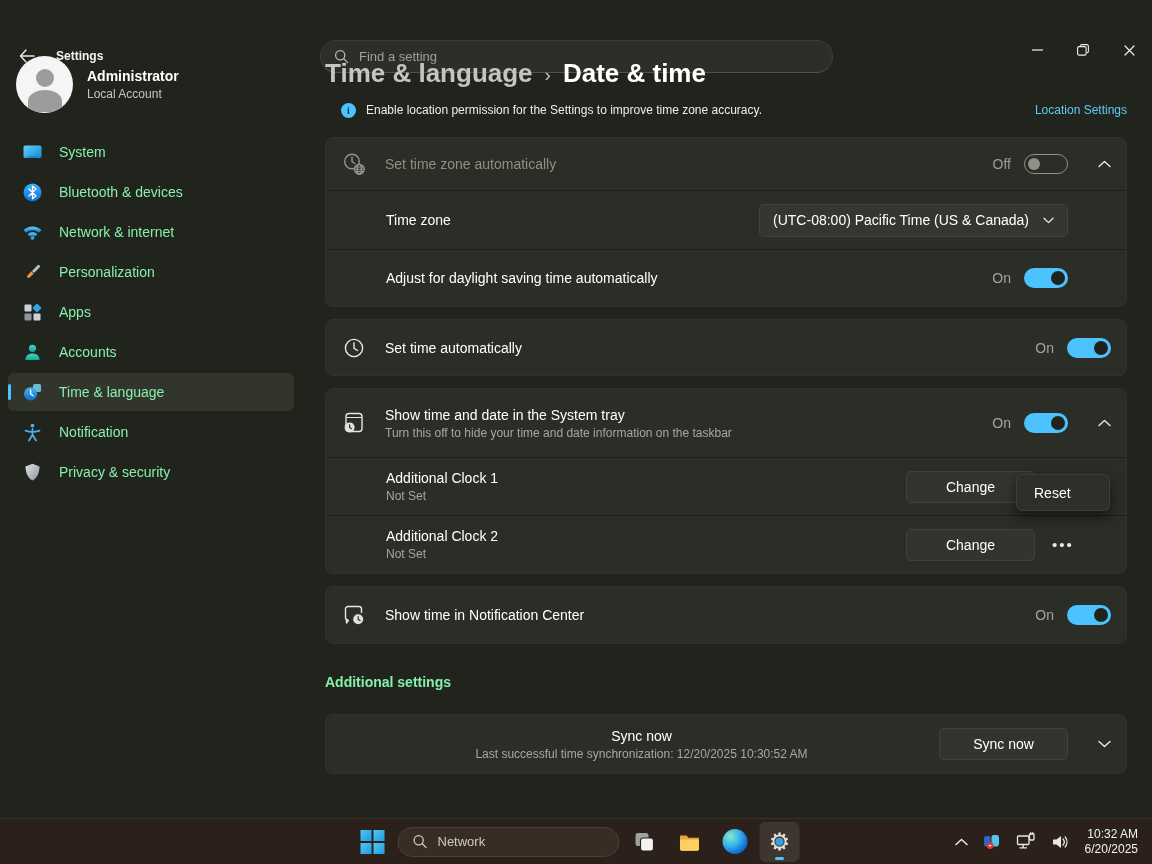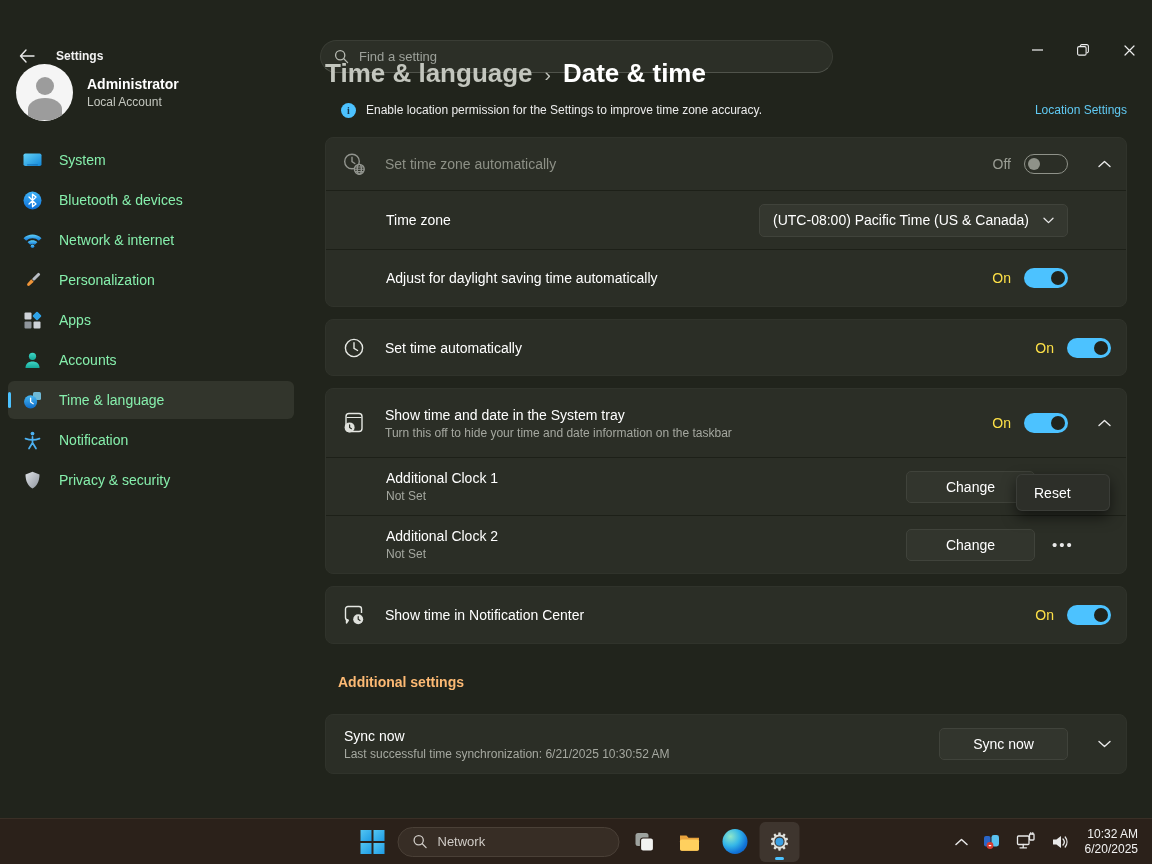--- a/index.html
+++ b/index.html
@@ -23,21 +23,21 @@
     width:100%; height:100%; border-radius:17px; border:1px solid #3a3d35;
     border-bottom-color:#50534b; background:#2c2f27; color:#e8e8e8;
     padding:0 14px 0 38px; font-size:13px; font-family:inherit; outline:none;
   }
   .find-box input::placeholder { color:#9da19a; }
   .find-icon { position:absolute; left:14px; top:9px; }
   .caption-btns { position:absolute; right:0; top:0; display:flex; }
   .cap-btn { width:46px; height:36px; display:flex; align-items:center; justify-content:center; cursor:pointer; }
 
   
-  .sidebar { position:absolute; left:0; top:56px; width:304px; bottom:46px; }
+  .sidebar { position:absolute; left:0; top:48px; width:304px; bottom:46px; }
   .account { display:flex; align-items:center; gap:14px; padding:8px 16px 10px 16px; }
   .avatar { width:57px; height:57px; border-radius:50%; background:#f5f5f5; position:relative; overflow:hidden; flex:none; }
   .avatar::before { content:""; position:absolute; left:50%; top:13px; transform:translateX(-50%);
     width:18px; height:18px; border-radius:50%; background:#9c9c9c; }
   .avatar::after { content:""; position:absolute; left:50%; top:34px; transform:translateX(-50%);
     width:34px; height:22px; border-radius:50% 50% 0 0; background:#9c9c9c; }
   .acct-name { font-size:14px; font-weight:bold; color:#fff; }
   .acct-type { font-size:12px; color:#c4c7bf; margin-top:3px; }
   .nav { margin-top:10px; }
   .nav-item { position:relative; display:flex; align-items:center; gap:16px;
@@ -66,21 +66,21 @@
   .row { display:flex; align-items:center; padding:0 15px; }
   .row + .row { border-top:1px solid #1d2018; }
   .row .grow { flex:1 1 auto; min-width:0; }
   .row-icon { width:27px; margin-right:17px; flex:none; }
   .lbl { font-size:14px; color:#ffffff; }
   .sub { font-size:12px; color:#a5a8a0; margin-top:3px; }
   .disabled .lbl { color:#8d9086; }
   .disabled .row-icon { opacity:.55; }
   .indent { padding-left:60px; }
   .right { display:flex; align-items:center; gap:13px; }
-  .state-lbl { font-size:14px; color:#fde047; }
+  .state-lbl { font-size:14px; color:#a3a3a3; }
   .disabled .state-lbl { color:#9a9d94; }
   .chev-slot { width:30px; display:flex; justify-content:flex-end; align-items:center; }
 
   .toggle { position:relative; width:44px; height:20px; border-radius:10px; cursor:pointer; flex:none; }
   .toggle.on { background:#4cc2ff; }
   .toggle.on::after { content:""; position:absolute; right:3px; top:3px; width:14px; height:14px;
     border-radius:50%; background:#20231c; }
   .toggle.off { border:1px solid #8f9289; }
   .toggle.off::after { content:""; position:absolute; left:3px; top:3px; width:12px; height:12px;
     border-radius:50%; background:#8f9289; }
@@ -93,22 +93,22 @@
     background:#32352d; border:1px solid #40433b; border-radius:5px;
     font-size:14px; color:#fff; cursor:pointer; padding:0 18px; }
   .more-btn { width:30px; height:30px; display:flex; align-items:center; justify-content:center;
     border-radius:5px; cursor:pointer; color:#e8e8e8; font-size:15px; letter-spacing:2px; }
   .more-btn::before { content:"•••"; }
   .row-spacer { width:20px; flex:none; }
 
   .checkbox { width:18px; height:18px; border:1px solid #999d93; border-radius:3px;
     background:transparent; margin-right:13px; flex:none; cursor:pointer; }
 
-  .section-header { margin:30px 0 0 13px; height:18px; font-size:14px; font-weight:bold; color:#fdba74; }
-  .sync-group { margin-top:22px; }
+  .section-header { margin:30px 0 0 0; height:18px; font-size:14px; font-weight:bold; color:#86efac; }
+  .sync-group { margin-top:22px;text-align:center; }
 
   
   .flyout { position:absolute; left:1016px; top:474px; width:94px; height:37px;
     background:#2d2f29; border:1px solid rgba(255,255,255,0.07); border-radius:6px;
     box-shadow:0 6px 14px rgba(0,0,0,0.55); display:flex; align-items:center;
     padding-left:17px; font-size:14px; color:#fff; z-index:5; cursor:pointer; }
 
   
   .taskbar { position:absolute; left:0; right:0; bottom:0; height:46px; background:#2b211a;
     border-top:1px solid #3a2f26; display:flex; align-items:center; }
@@ -476,21 +476,21 @@
       </div>
     </div>
   </div>
 
   <div class="section-header">Additional settings</div>
 
   <div class="group sync-group">
     <div class="row" style="height:58px; padding-left:18px;">
       <div class="grow">
         <div class="lbl">Sync now</div>
-        <div class="sub">Last successful time synchronization: 6/21/2025 10:30:52 AM</div>
+        <div class="sub">Last successful time synchronization: 12/20/2025 10:30:52 AM</div>
       </div>
       <div class="right">
         <div class="btn">Sync now</div>
         <div class="chev-slot">
           <span>
               <svg width="13" height="8" viewBox="0 0 13 8">
                 <path d="M1 1.5 L6.5 6.5 L12 1.5" stroke="#e8e8e8" stroke-width="1.4" fill="none" stroke-linecap="round" stroke-linejoin="round"></path>
               </svg>
             </span>
         </div>

